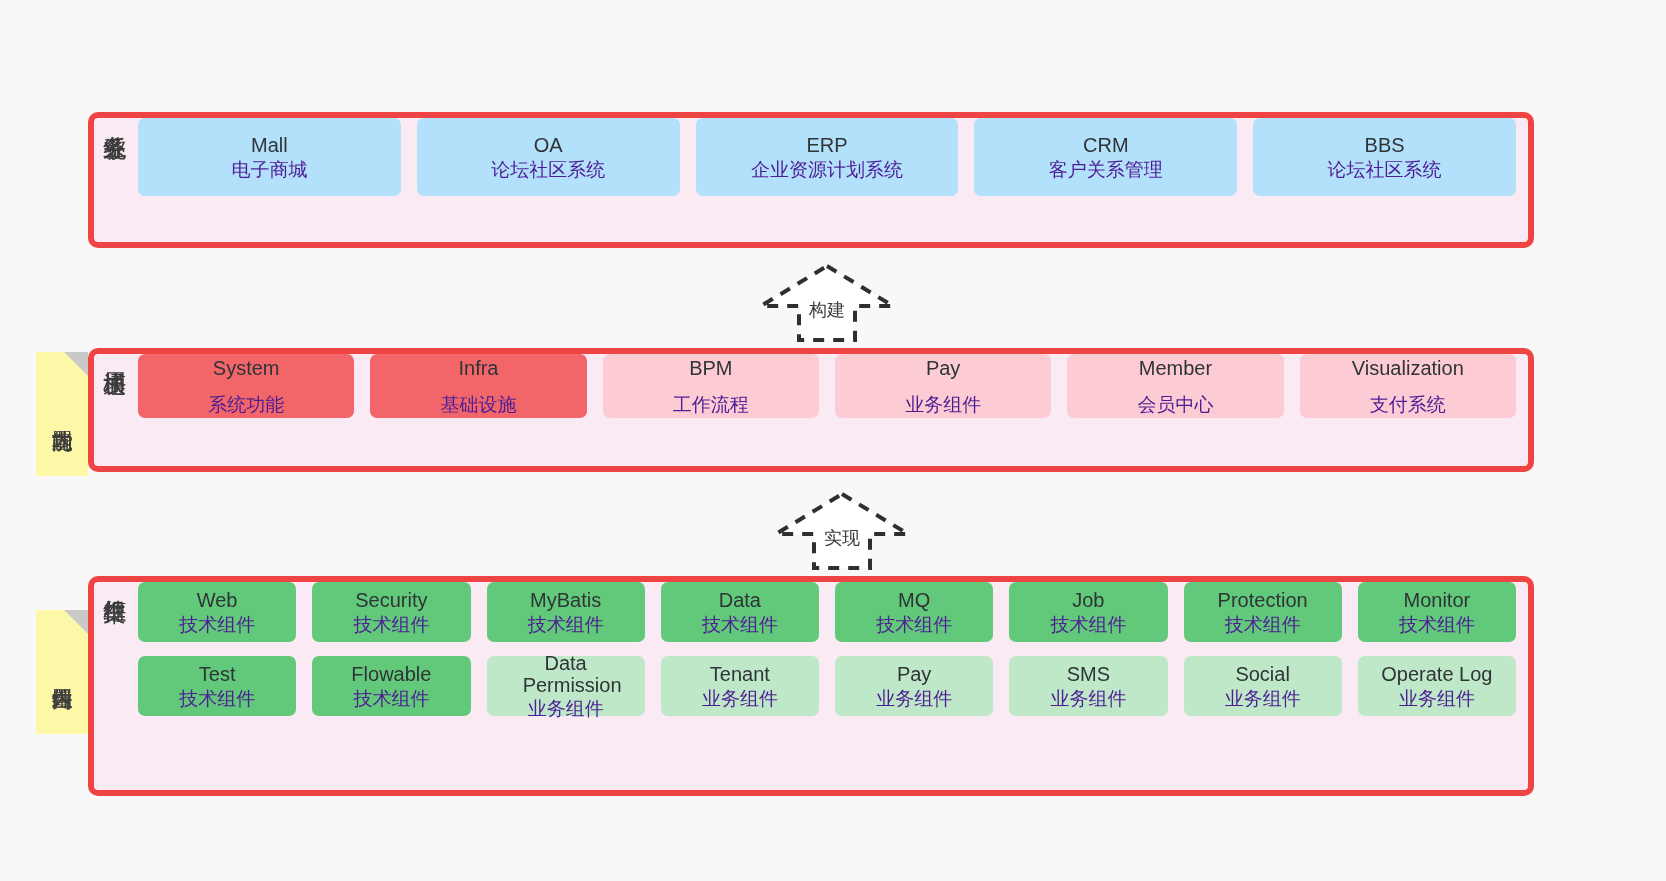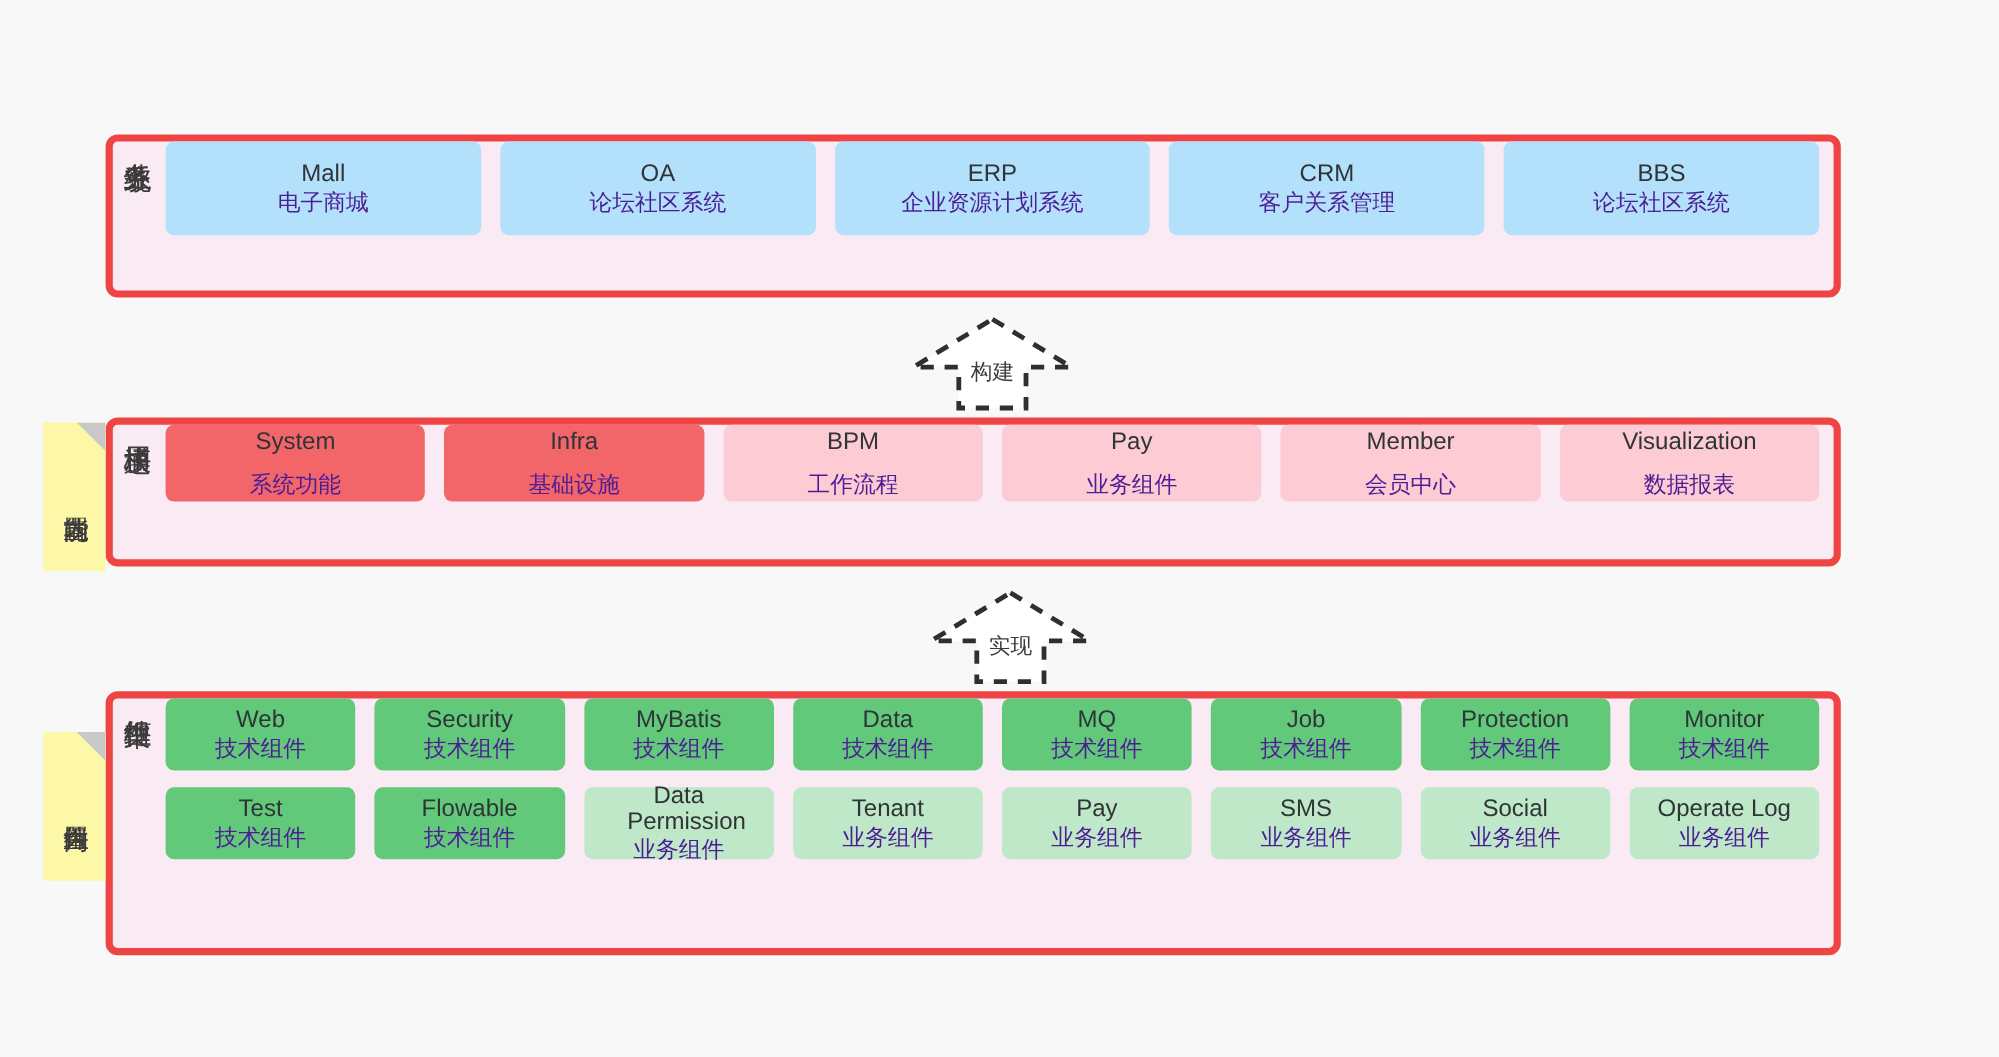--- a/index.html
+++ b/index.html
@@ -209,21 +209,21 @@
         <div class="card red-light h-mod">
           <span class="t-en">Pay</span>
           <span class="t-cn">业务组件</span>
         </div>
         <div class="card red-light h-mod">
           <span class="t-en">Member</span>
           <span class="t-cn">会员中心</span>
         </div>
         <div class="card red-light h-mod">
           <span class="t-en">Visualization</span>
-          <span class="t-cn">数据报表</span>
+          <span class="t-cn">支付系统</span>
         </div>
 
       </div>
     </div>
   </div>
 
   <div class="block-arrow" style="left:772px; top:490px; width:140px; height:82px;">
     <svg width="140" height="82" viewBox="0 0 140 82" fill="none">
       <path d="M70 4 L136 44 L98 44 L98 78 L42 78 L42 44 L4 44 Z" fill="#ffffff" stroke="#2f2f2f" stroke-width="4" stroke-dasharray="11 9" stroke-linejoin="miter"></path>
     </svg>

